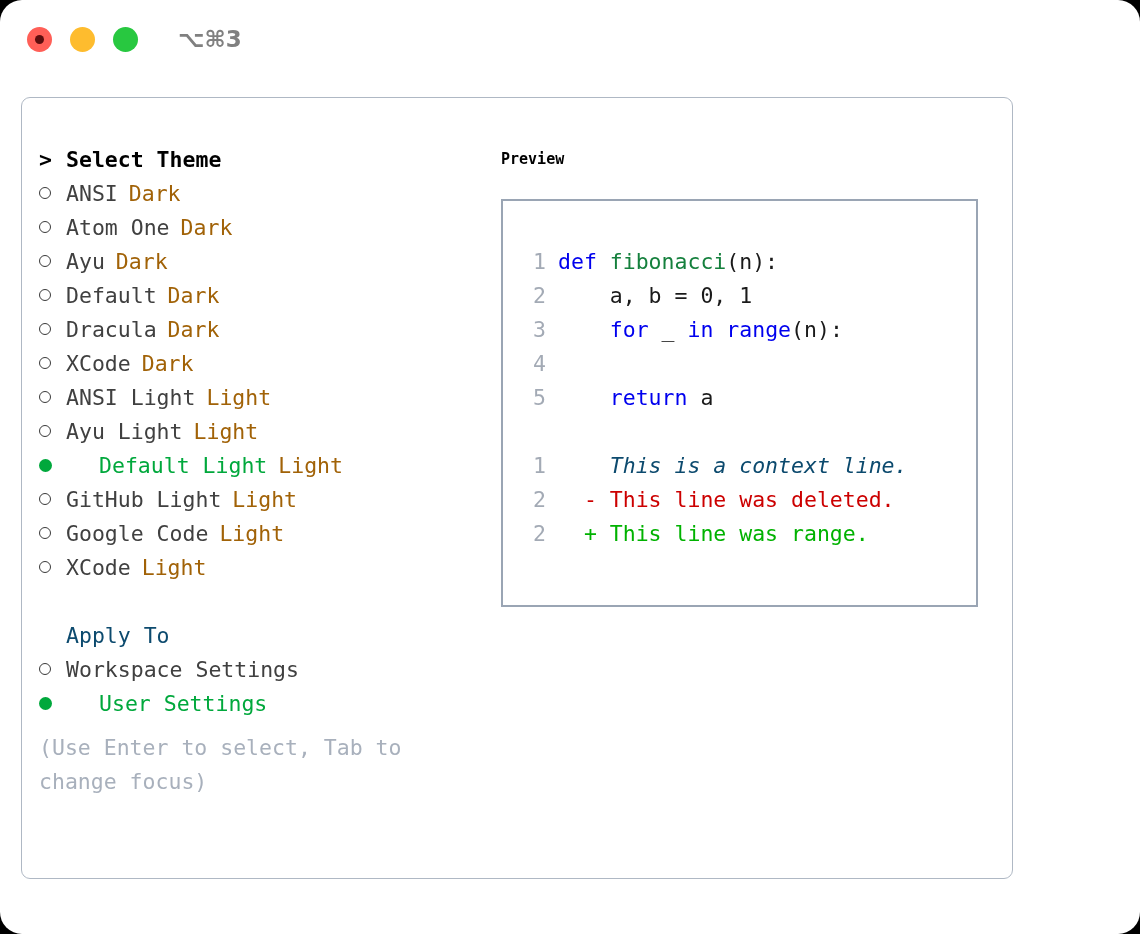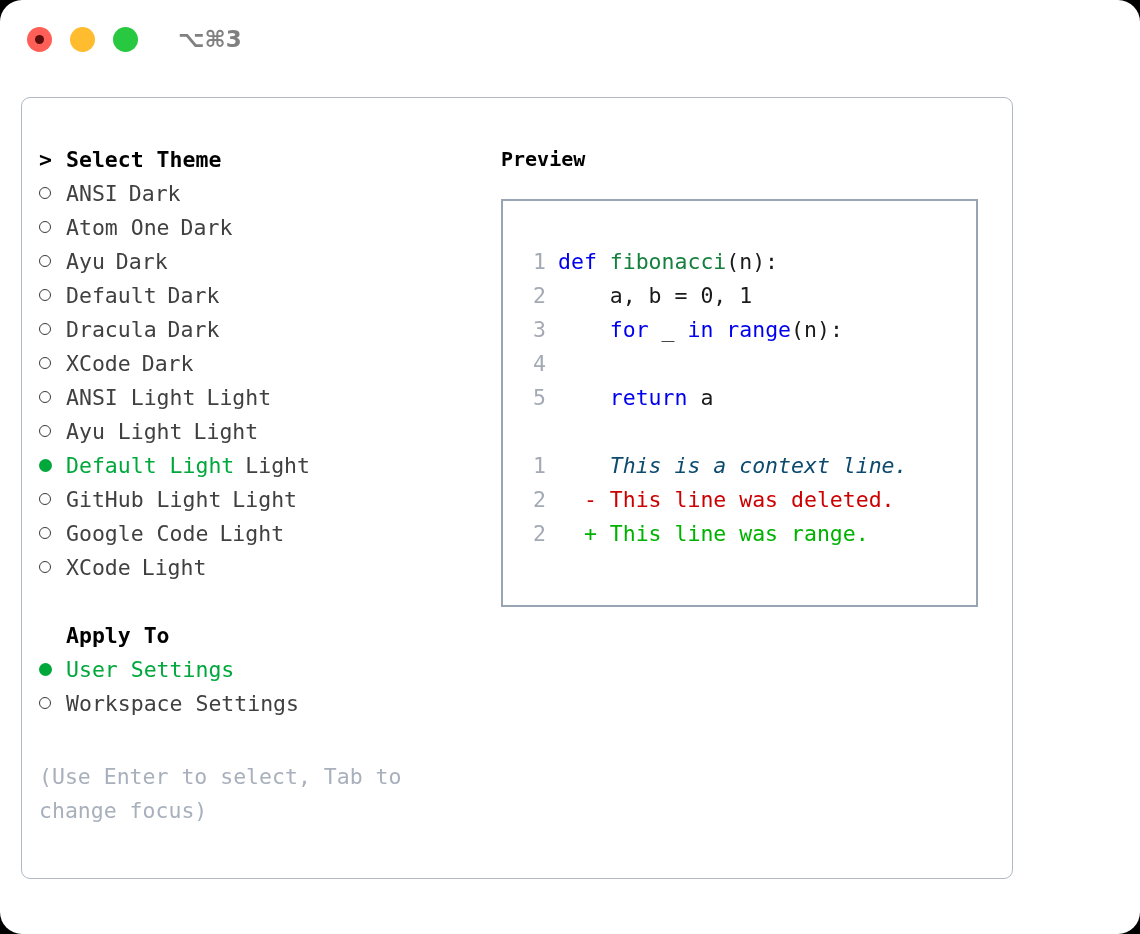--- a/index.html
+++ b/index.html
@@ -121,48 +121,49 @@
     height: 13px;
     border-radius: 50%;
     background: #00A83C;
     display: inline-block;
   }
   .item-label {
     color: #404040;
   }
   .item-label.selected {
     color: #00A83C;
+    margin-left: 33px;
   }
   .item-badge {
-    color: #404040;
+    color: #a16207;
     margin-left: 11px;
   }
   .spacer-row { height: 34px; }
   .section-title {
-    font-weight: bold;
-    color: #000000;
+    font-weight: normal;
+    color: #0c4a6e;
     padding-left: 27px;
   }
   .hint {
-    margin-top: 40px;
+    margin-top: 11px;
     color: #A8B0BC;
     font-size: 21.5px;
     line-height: 34px;
     width: 400px;
   }
 
   
   .right-col {
     position: absolute;
     left: 479px;
     top: 44px;
     width: 490px;
   }
   .preview-title {
-    font-size: 20px;
+    font-size: 15px;
     font-weight: bold;
     color: #000000;
     height: 34px;
     display: flex;
     align-items: center;
   }
   .preview-box {
     margin-top: 23px;
     width: 477px;
     height: 408px;
@@ -232,22 +233,22 @@
           <div class="row"><span class="bullet"><span class="dot-outline"></span></span><span class="item-label">GitHub Light</span><span class="item-badge">Light</span></div>
           <div class="row"><span class="bullet"><span class="dot-outline"></span></span><span class="item-label">Google Code</span><span class="item-badge">Light</span></div>
           <div class="row"><span class="bullet"><span class="dot-outline"></span></span><span class="item-label">XCode</span><span class="item-badge">Light</span></div>
         </div>
 
       <div class="spacer-row"></div>
 
       <div class="row section-title">Apply To</div>
 
       <div id="apply-items">
+          <div class="row"><span class="bullet"><span class="dot-outline"></span></span><span class="item-label">Workspace Settings</span></div>
           <div class="row"><span class="bullet"><span class="dot-filled"></span></span><span class="item-label selected">User Settings</span></div>
-          <div class="row"><span class="bullet"><span class="dot-outline"></span></span><span class="item-label">Workspace Settings</span></div>
         </div>
 
       <div class="hint">(Use Enter to select, Tab to change focus)</div>
     </div>
 
     <div class="right-col">
       <div class="preview-title">Preview</div>
       <div class="preview-box">
         <div id="code-block">
             <div class="code-line"><span class="lineno">1</span><span><span class="kw">def </span><span class="fn">fibonacci</span><span class="plain">(n):</span></span></div>

